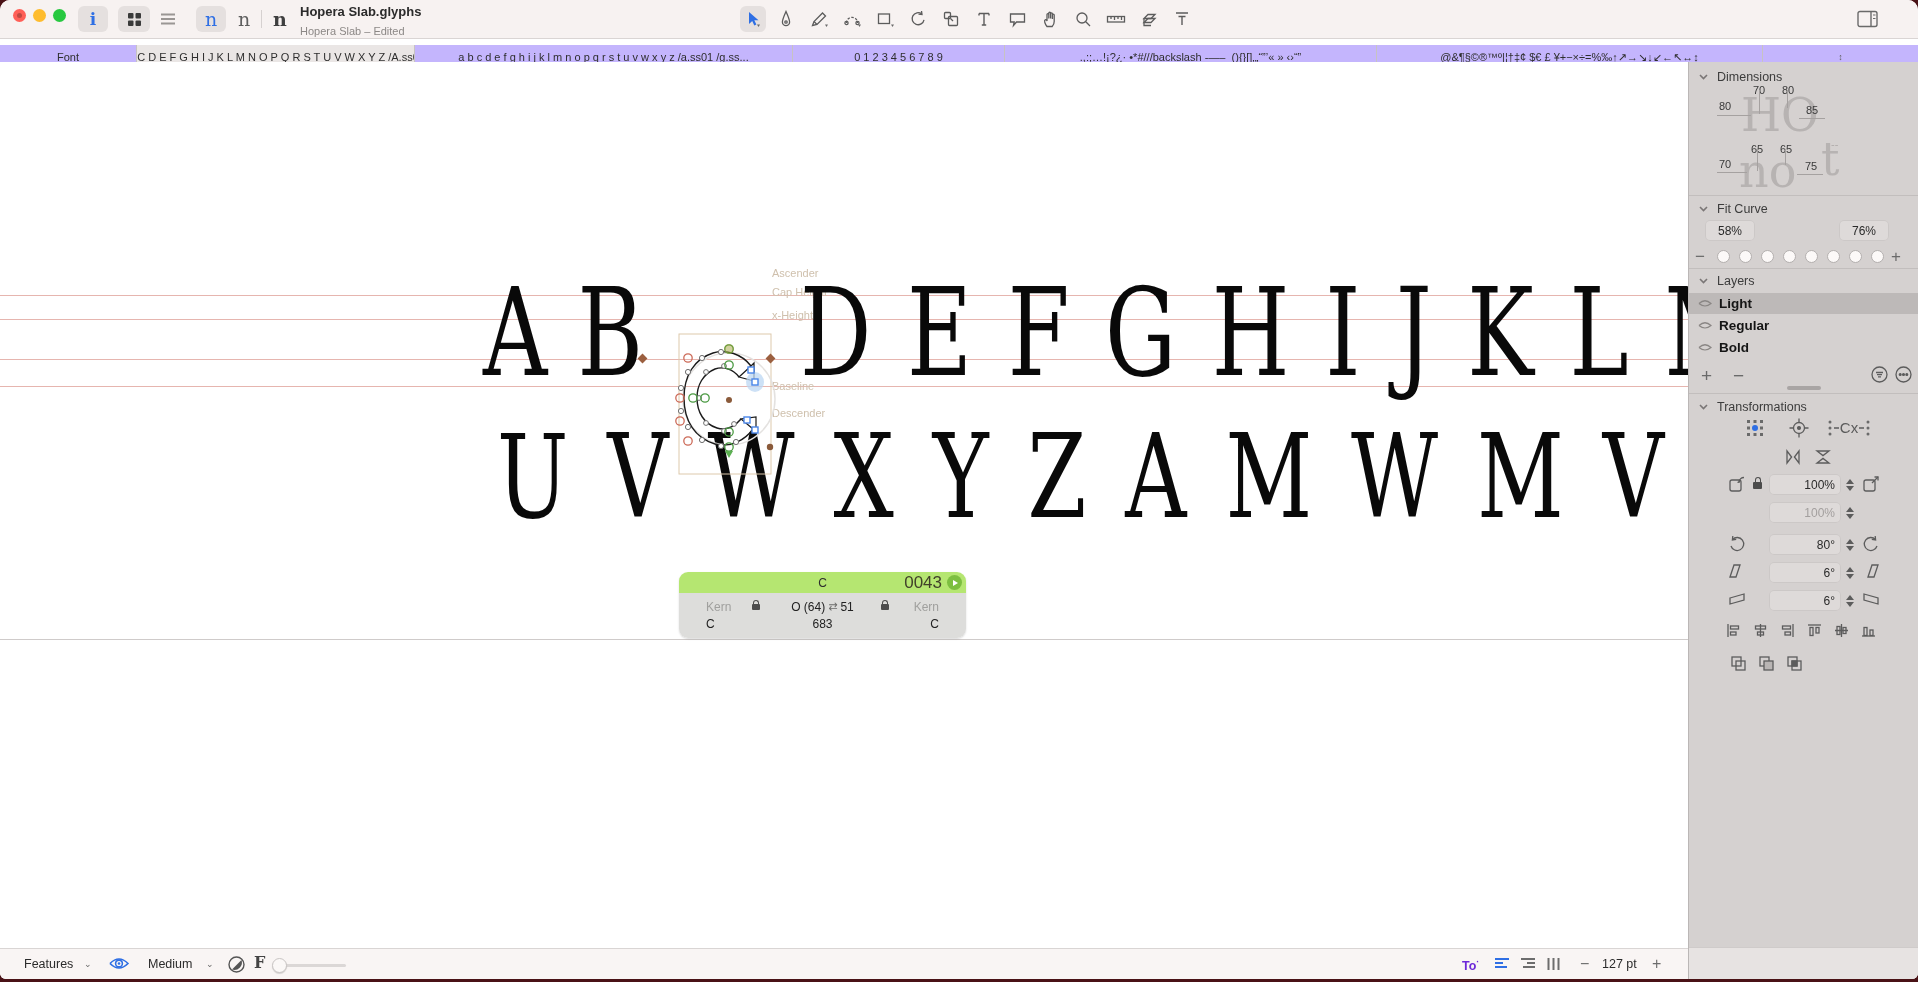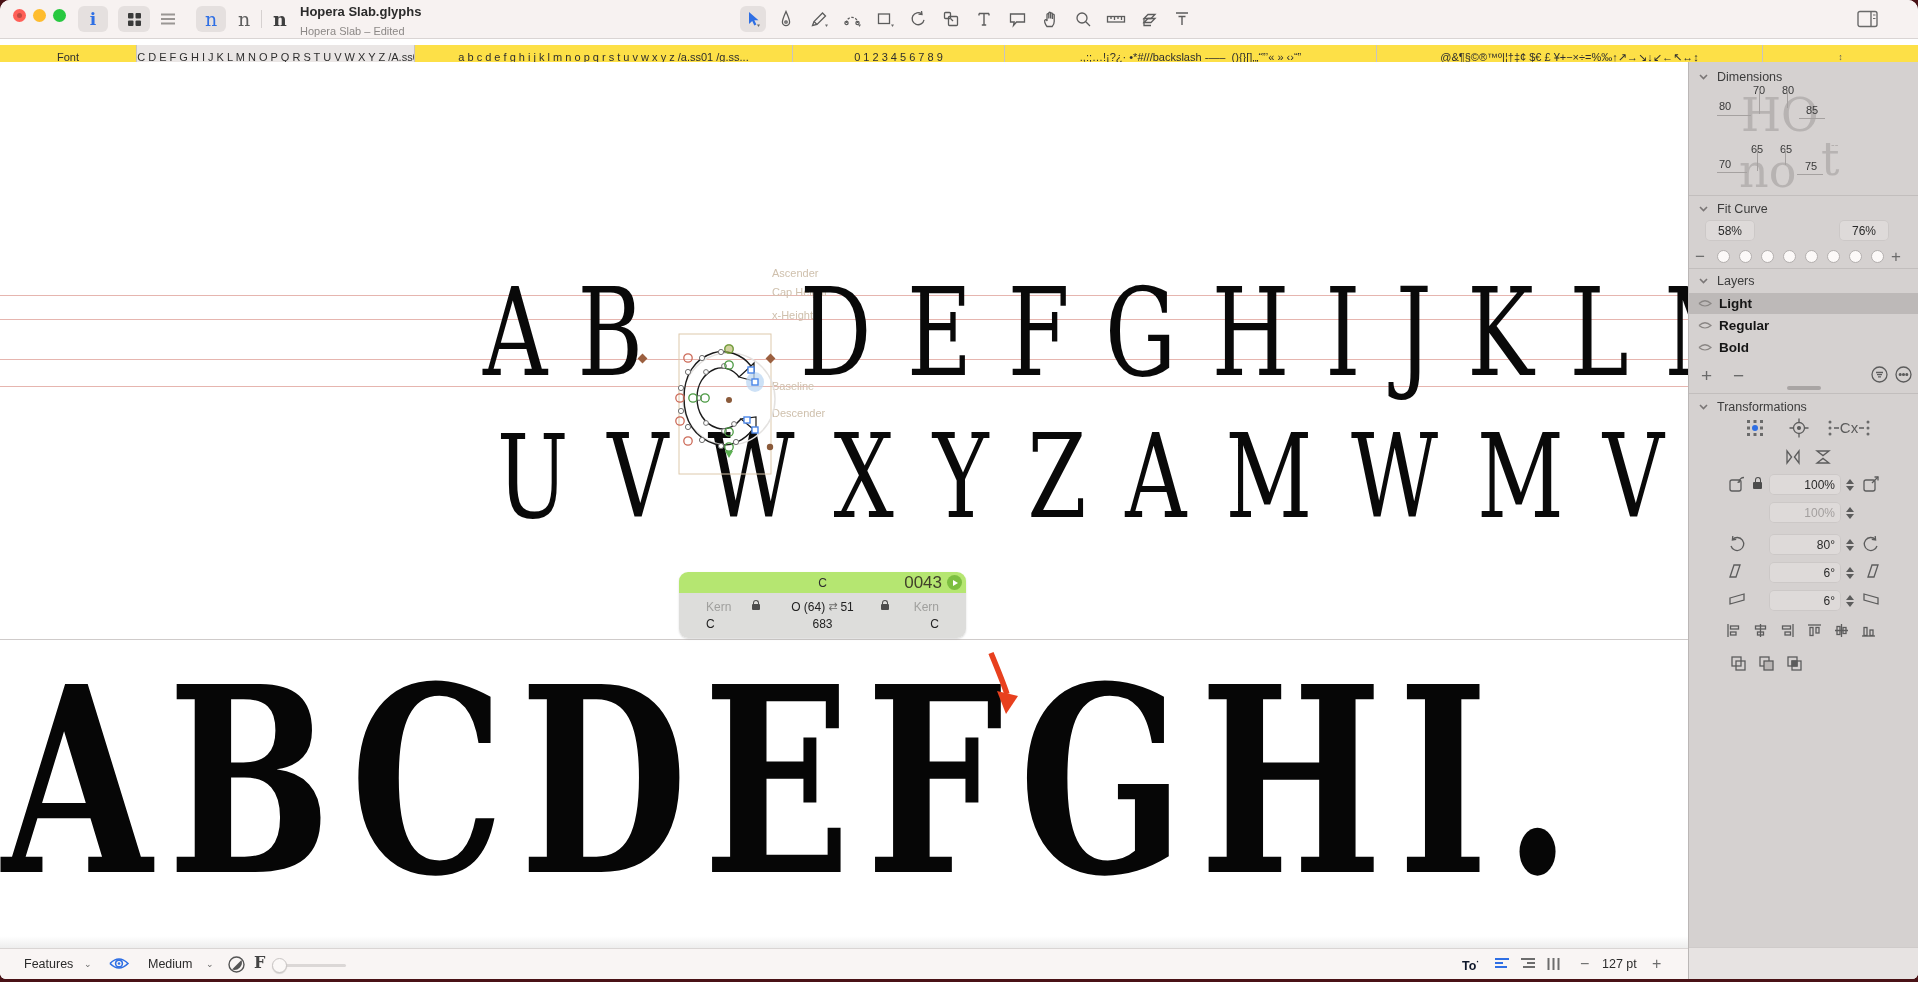--- a/index.html
+++ b/index.html
@@ -19,21 +19,21 @@
   .glyphletter{font-family:"DejaVu Serif",serif;line-height:1}
   .titleblock{position:absolute;left:300px;top:4px}
   .titleblock .t1{font-size:13px;font-weight:bold;color:#2b2b2b}
   .titleblock .t2{font-size:11px;color:#8c8886;margin-top:6px}
   .tools{position:absolute;left:740px;top:6px;display:flex;gap:7px}
   .tool{width:26px;height:26px;border-radius:6px;display:flex;align-items:center;justify-content:center;color:#5c5c5c}
   .tool svg{stroke:#5c5c5c;fill:none;stroke-width:1.3}
   .vdiv{position:absolute;top:10px;width:1px;height:18px;background:#d6d1d0}
 
   
-  .tabbar{position:absolute;left:0;top:45px;width:100%;height:24px;background:#fde047;display:flex;border-bottom:2px solid #0369a1}
+  .tabbar{position:absolute;left:0;top:45px;width:100%;height:24px;background:#c4b5fd;display:flex;border-bottom:2px solid #0369a1}
   .tabseg{height:100%;display:flex;align-items:center;justify-content:center;font-size:11px;color:#2e2e2e;border-right:1px solid #c7c3c2;
           white-space:nowrap;overflow:hidden;padding:0 6px;box-sizing:border-box}
   .tabseg.active{background:#eae6e5}
   .tabseg.tiny{font-size:9px;color:#5c5c5c}
 
   
   .canvas{position:absolute;left:0;top:62px;width:1688px;height:577px;background:#fff;border-bottom:1px solid #cfcbca;overflow:hidden}
   .mline{position:absolute;left:0;width:1688px;height:1px;background:rgba(205,108,95,.5)}
   .mlabel{position:absolute;left:772px;font-size:11px;color:#cfc0ad;white-space:nowrap}
   .grow{position:absolute;font-family:"DejaVu Serif",serif;color:#090909;white-space:nowrap;line-height:1;transform-origin:0 0}
@@ -59,21 +59,21 @@
   .ilock{width:8px;height:6px;background:#4c4c4c;border-radius:1px;position:relative;display:inline-block}
   .ilock::before{content:"";position:absolute;top:-4px;left:1px;width:4px;height:4px;border:1.4px solid #4c4c4c;border-bottom:none;border-radius:3px 3px 0 0}
   .metricsglyph{color:#6d6d6b;font-size:11px;margin:0 3px}
 
   
   .bottombar{position:absolute;left:0;top:948px;width:1688px;height:31px;background:#f9f5f4;border-top:1px solid #d9d5d4;font-size:12.5px;color:#2b2b2b}
   .bb{position:absolute;top:8px;white-space:nowrap}
   .chev{color:#6a6a6a;font-size:9px}
   .slider-track{position:absolute;left:276px;top:15px;width:70px;height:3px;background:#dbd7d6;border-radius:2px}
   .slider-knob{position:absolute;left:272px;top:9px;width:13px;height:13px;border-radius:50%;background:#fbf8f7;border:1px solid #c9c5c4;box-shadow:0 1px 1px rgba(0,0,0,.15)}
-  .blue{color:#0f172a}
+  .blue{color:#6d28d9}
   .gray{color:#6d6d6d}
 
   
   .sidebar{position:absolute;left:1688px;top:62px;width:230px;height:917px;background:#d5d1d0;border-left:1px solid #bbb7b6;box-sizing:border-box}
   .sidebar::after{content:"";position:absolute;left:0;bottom:0;width:100%;height:31px;background:#e7e3e2;border-top:1px solid #cfcbca}
   .ph{position:absolute;left:10px;display:flex;align-items:center;gap:9px;font-size:12.5px;color:#3c3c3c}
   .ph svg{stroke:#7a7676;fill:none;stroke-width:1.6}
   .sdiv{position:absolute;left:0;width:100%;height:1px;background:#c2bebd}
   .dimletters{position:absolute;font-family:"DejaVu Serif",serif;color:#b7b3b2;line-height:1}
   .dimnum{position:absolute;font-size:11px;color:#3a3a3a}
@@ -329,27 +329,20 @@
             <rect x="116" y="102" width="6" height="6"></rect>
         </g>
         <circle cx="93" cy="75" r="3" fill="#8a5a3a"></circle>
         <rect x="3" y="30" width="7" height="7" transform="rotate(45 6.5 33.5)" fill="#9b5f3f"></rect>
         <rect x="131" y="30" width="7" height="7" transform="rotate(45 134.5 33.5)" fill="#9b5f3f"></rect>
         <circle cx="134" cy="122" r="3.2" fill="#8a5a3a"></circle>
       </svg>
     </div>
   </div>
 
-  <div class="preview">
-    <div class="big">ABCDEFGHI.</div>
-    <svg class="redarrow" width="52" height="72" viewBox="0 0 52 72">
-      <path d="M6,3 C13,20 18,32 22,44" stroke="#e8401e" stroke-width="5.5" fill="none"></path>
-      <path d="M12,41 L33,46 L21,64 Z" fill="#e8401e"></path>
-    </svg>
-  </div>
 
   <div class="infobox">
     <div class="ghead">
       <span>C</span>
       <span class="gcode">0043</span>
       <span class="gbtn"></span>
     </div>
     <div class="gbody">
       <div class="irow">
         <span class="kern" style="position:absolute;left:12px">Kern</span>

